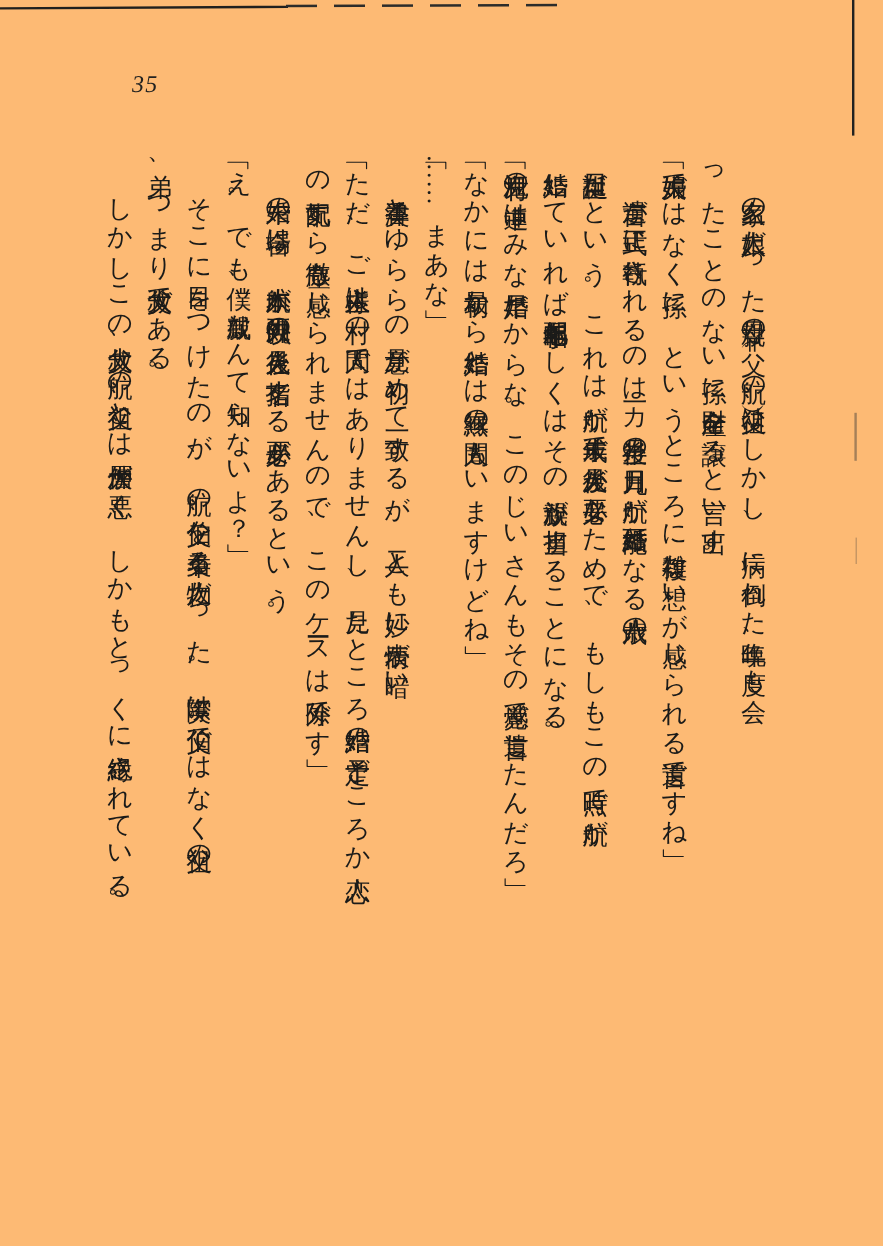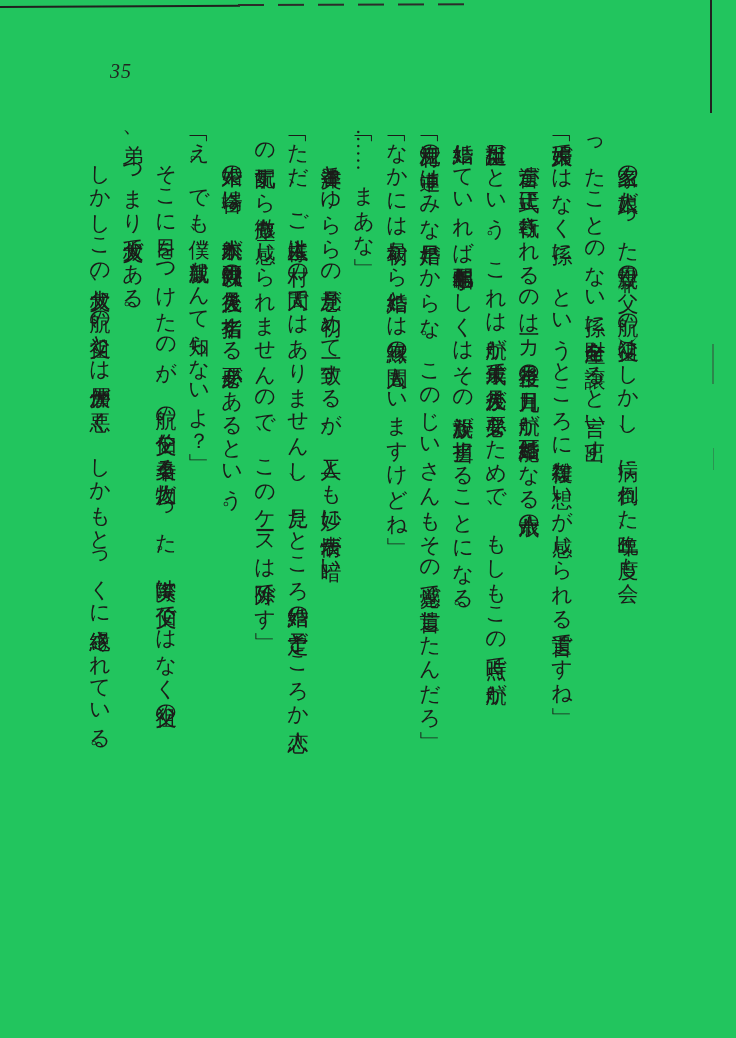--- a/index.html
+++ b/index.html
@@ -4,21 +4,21 @@
 <style>
   html, body {
     margin: 0;
     padding: 0;
     background: #e8e8e4;
   }
   .page {
     position: relative;
     width: 736px;
     height: 1038px;
-    background: #22c55e;
+    background: #fdba74;
     overflow: hidden;
     font-family: "Liberation Serif", "DejaVu Serif", serif;
   }
   
   .edge-top-solid {
     position: absolute;
     top: 6px;
     left: -4px;
     width: 244px;
     height: 2px;

